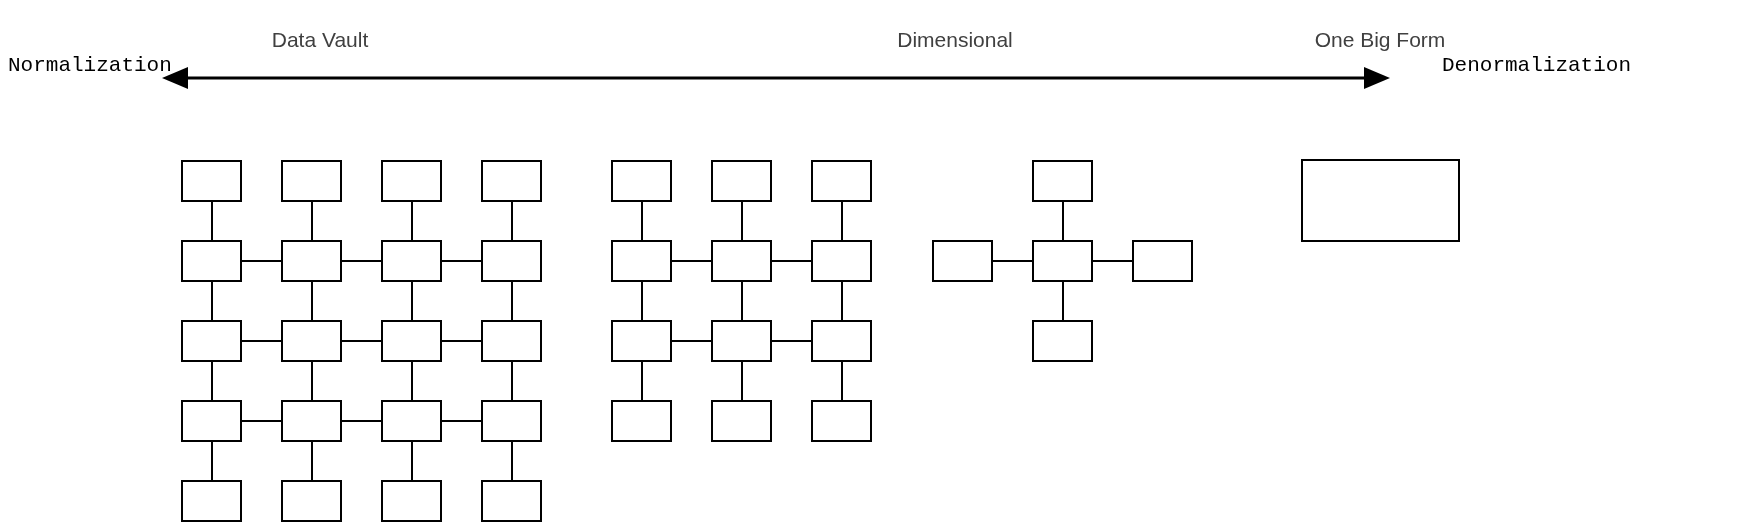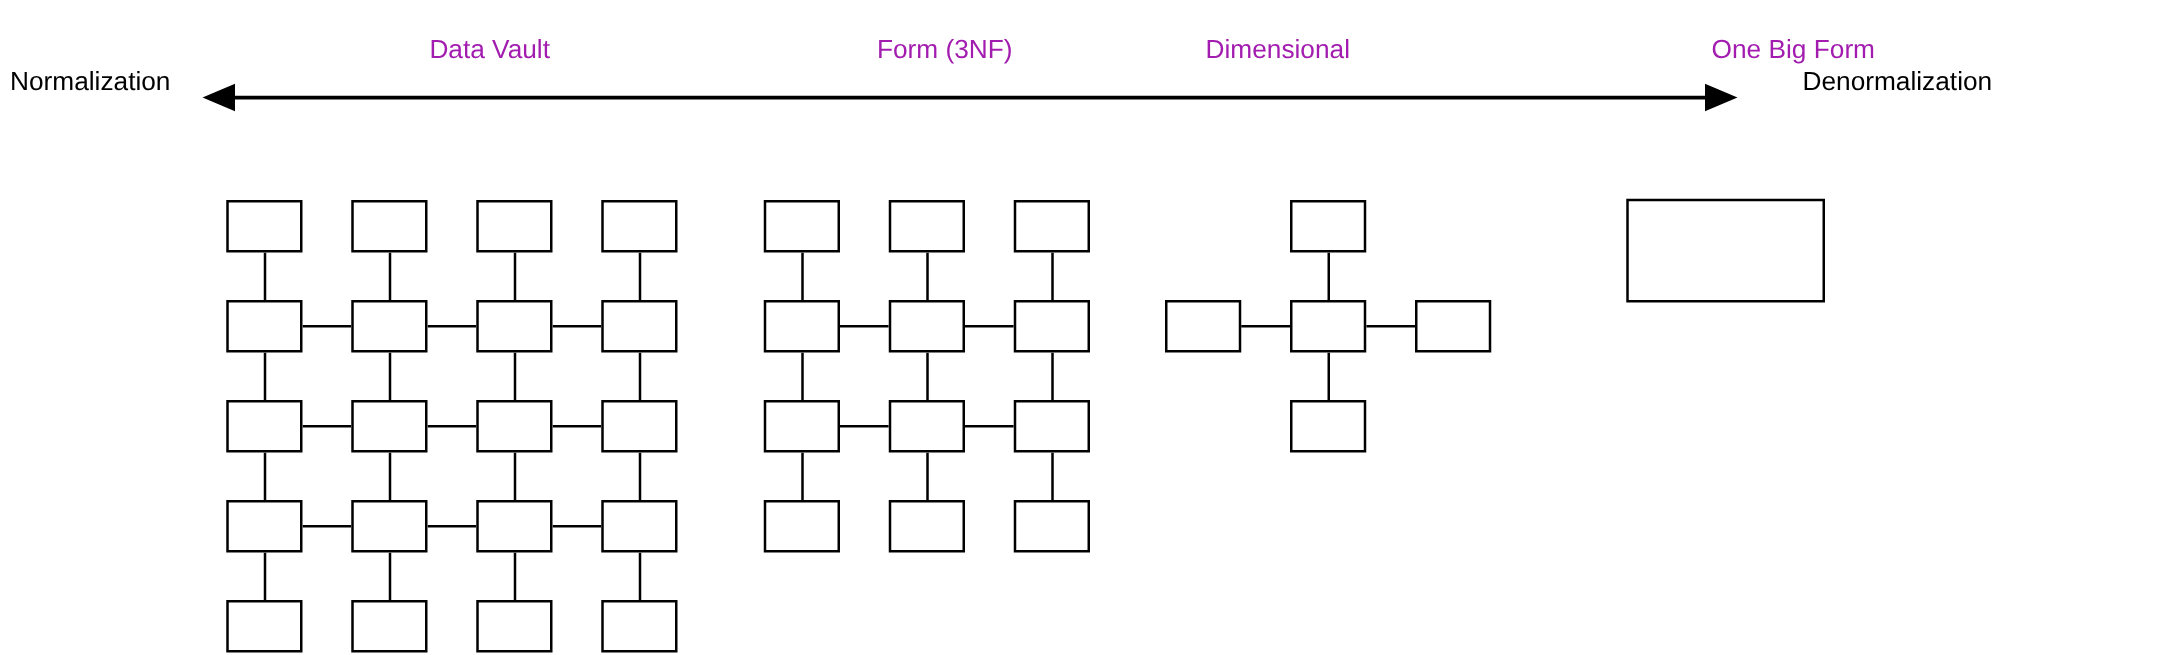--- a/index.html
+++ b/index.html
@@ -19,20 +19,21 @@
     overflow: hidden;
   }
 
   
   .axis-label {
     position: absolute;
     font-size: 21px;
     line-height: 24px;
     white-space: nowrap;
     color: #000000;
+    font-family: Liberation Mono, monospace;
   }
   #axis-label-left {
     left: 8px;
     top: 54px;
   }
   #axis-label-right {
     left: 1442px;
     top: 54px;
   }
   #axis-arrow {
@@ -40,23 +41,23 @@
     left: 160px;
     top: 60px;
     width: 1232px;
     height: 36px;
   }
 
   .col-title {
     position: absolute;
     font-size: 21px;
     line-height: 25px;
-    text-align: right;
+    text-align: center;
     white-space: pre-line;
-    color: #a21caf;
+    color: #404040;
   }
   #title-dv    { left: 200px;  top: 2px;  width: 240px; }
   #title-3nf   { left: 570px;  top: 2px;  width: 240px; }
   #title-dim   { left: 830px;  top: 2px;  width: 250px; }
   #title-obt   { left: 1260px; top: 2px;  width: 240px; }
 
   
   .node {
     position: absolute;
     box-sizing: border-box;
@@ -86,21 +87,20 @@
   <svg id="axis-arrow" viewBox="0 0 1232 36" width="1232" height="36" aria-hidden="true">
     <line x1="22" y1="18" x2="1210" y2="18" stroke="#000000" stroke-width="3"></line>
     <polygon points="2,18 28,7 28,29" fill="#000000"></polygon>
     <polygon points="1230,18 1204,7 1204,29" fill="#000000"></polygon>
   </svg>
 
   <div class="col-title" id="title-dv">
     <div>Data Vault</div>
   </div>
   <div class="col-title" id="title-3nf">
-    <div>Form (3NF)</div>
   </div>
   <div class="col-title" id="title-dim">
     <div>Dimensional</div>
   </div>
   <div class="col-title" id="title-obt">
     <div>One Big Form</div>
   </div>
 
   <div class="diagram-group" id="group-data-vault">
       <div class="link v" style="left: 210.5px; top: 202px; height: 38px;"></div>

